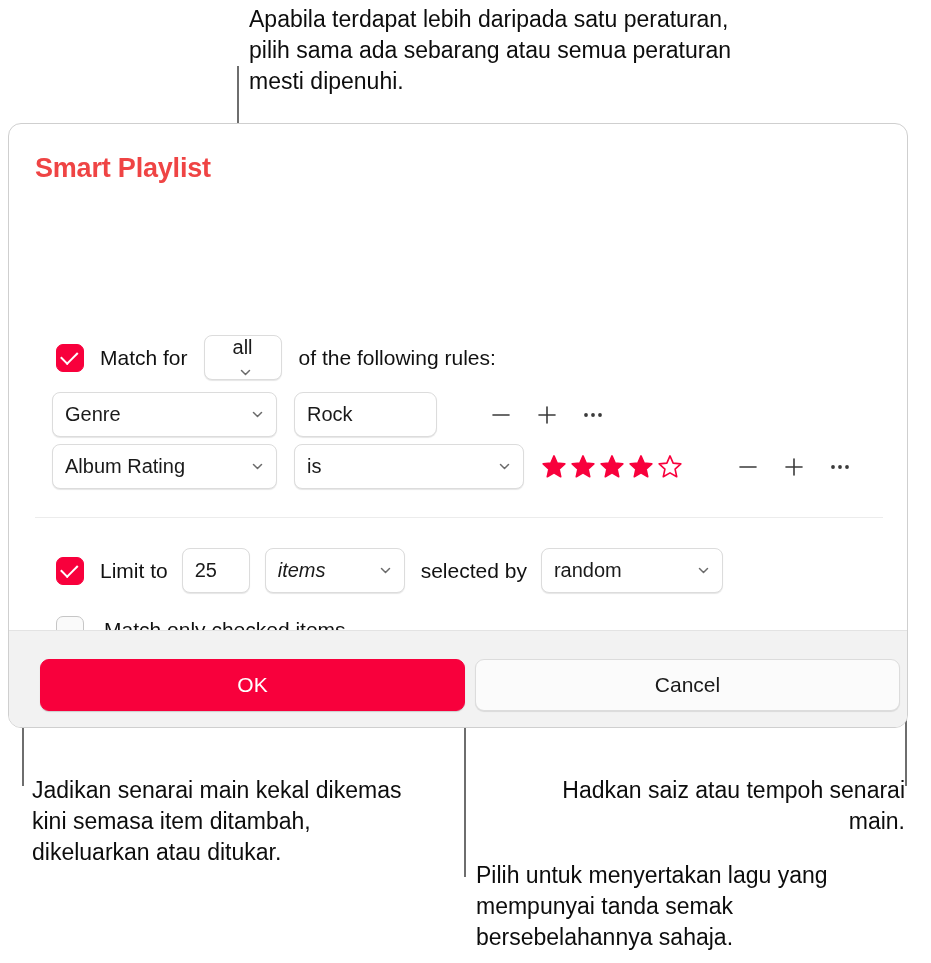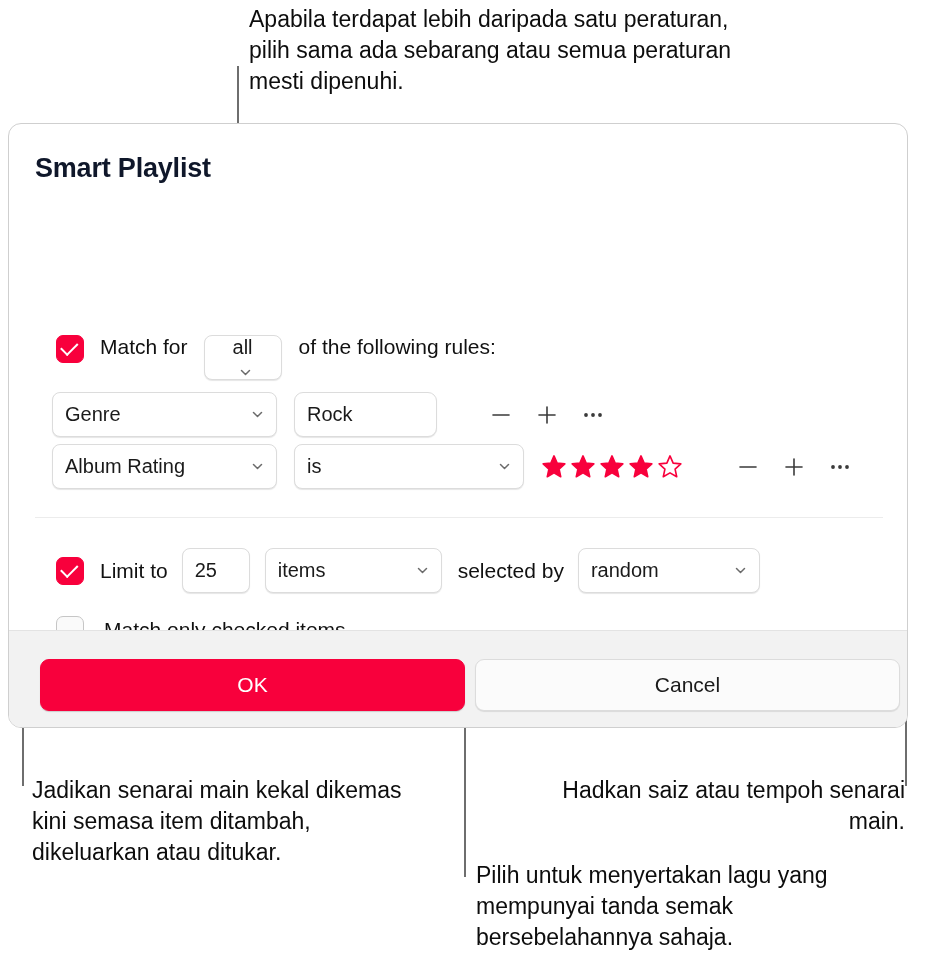--- a/index.html
+++ b/index.html
@@ -76,21 +76,21 @@
     left: 0; top: 0; right: 0;
     height: 506px;
   }
   #dialog-title {
     position: absolute;
     left: 26px;
     top: 29px;
     font-size: 27px;
     font-weight: bold;
     letter-spacing: -0.2px;
-    color: #0f172a;
+    color: #ef4444;
   }
 
   
   .checkbox {
     width: 28px;
     height: 28px;
     border-radius: 7px;
     box-sizing: border-box;
     display: inline-flex;
     align-items: center;
@@ -160,21 +160,21 @@
     color: #111111;
     white-space: nowrap;
   }
 
   
   #match-row {
     position: absolute;
     left: 47px;
     top: 211px;
     display: flex;
-    align-items: flex-start;
+    align-items: center;
     gap: 0;
   }
   #match-row .lbl-match { margin-left: 16px; }
   #match-popup {
     width: 78px;
     margin-left: 16px;
     flex-direction: column;
   }
   #match-row .lbl-following { margin-left: 17px; }
 
@@ -230,21 +230,21 @@
   
   #limit-row {
     position: absolute;
     left: 47px;
     top: 424px;
     display: flex;
     align-items: center;
   }
   #limit-row .lbl-limit { margin-left: 16px; }
   #limit-count { width: 68px; margin-left: 14px; }
-  #limit-unit { width: 177px; margin-left: 15px; }
+  #limit-unit { width: 140px; margin-left: 15px; font-style: italic; }
   #limit-row .lbl-selby { margin-left: 16px; }
   #limit-order { width: 182px; margin-left: 14px; }
 
   
   .check-row {
     position: absolute;
     display: flex;
     align-items: center;
   }
   #row-checked-items { left: 47px; top: 492px; }

